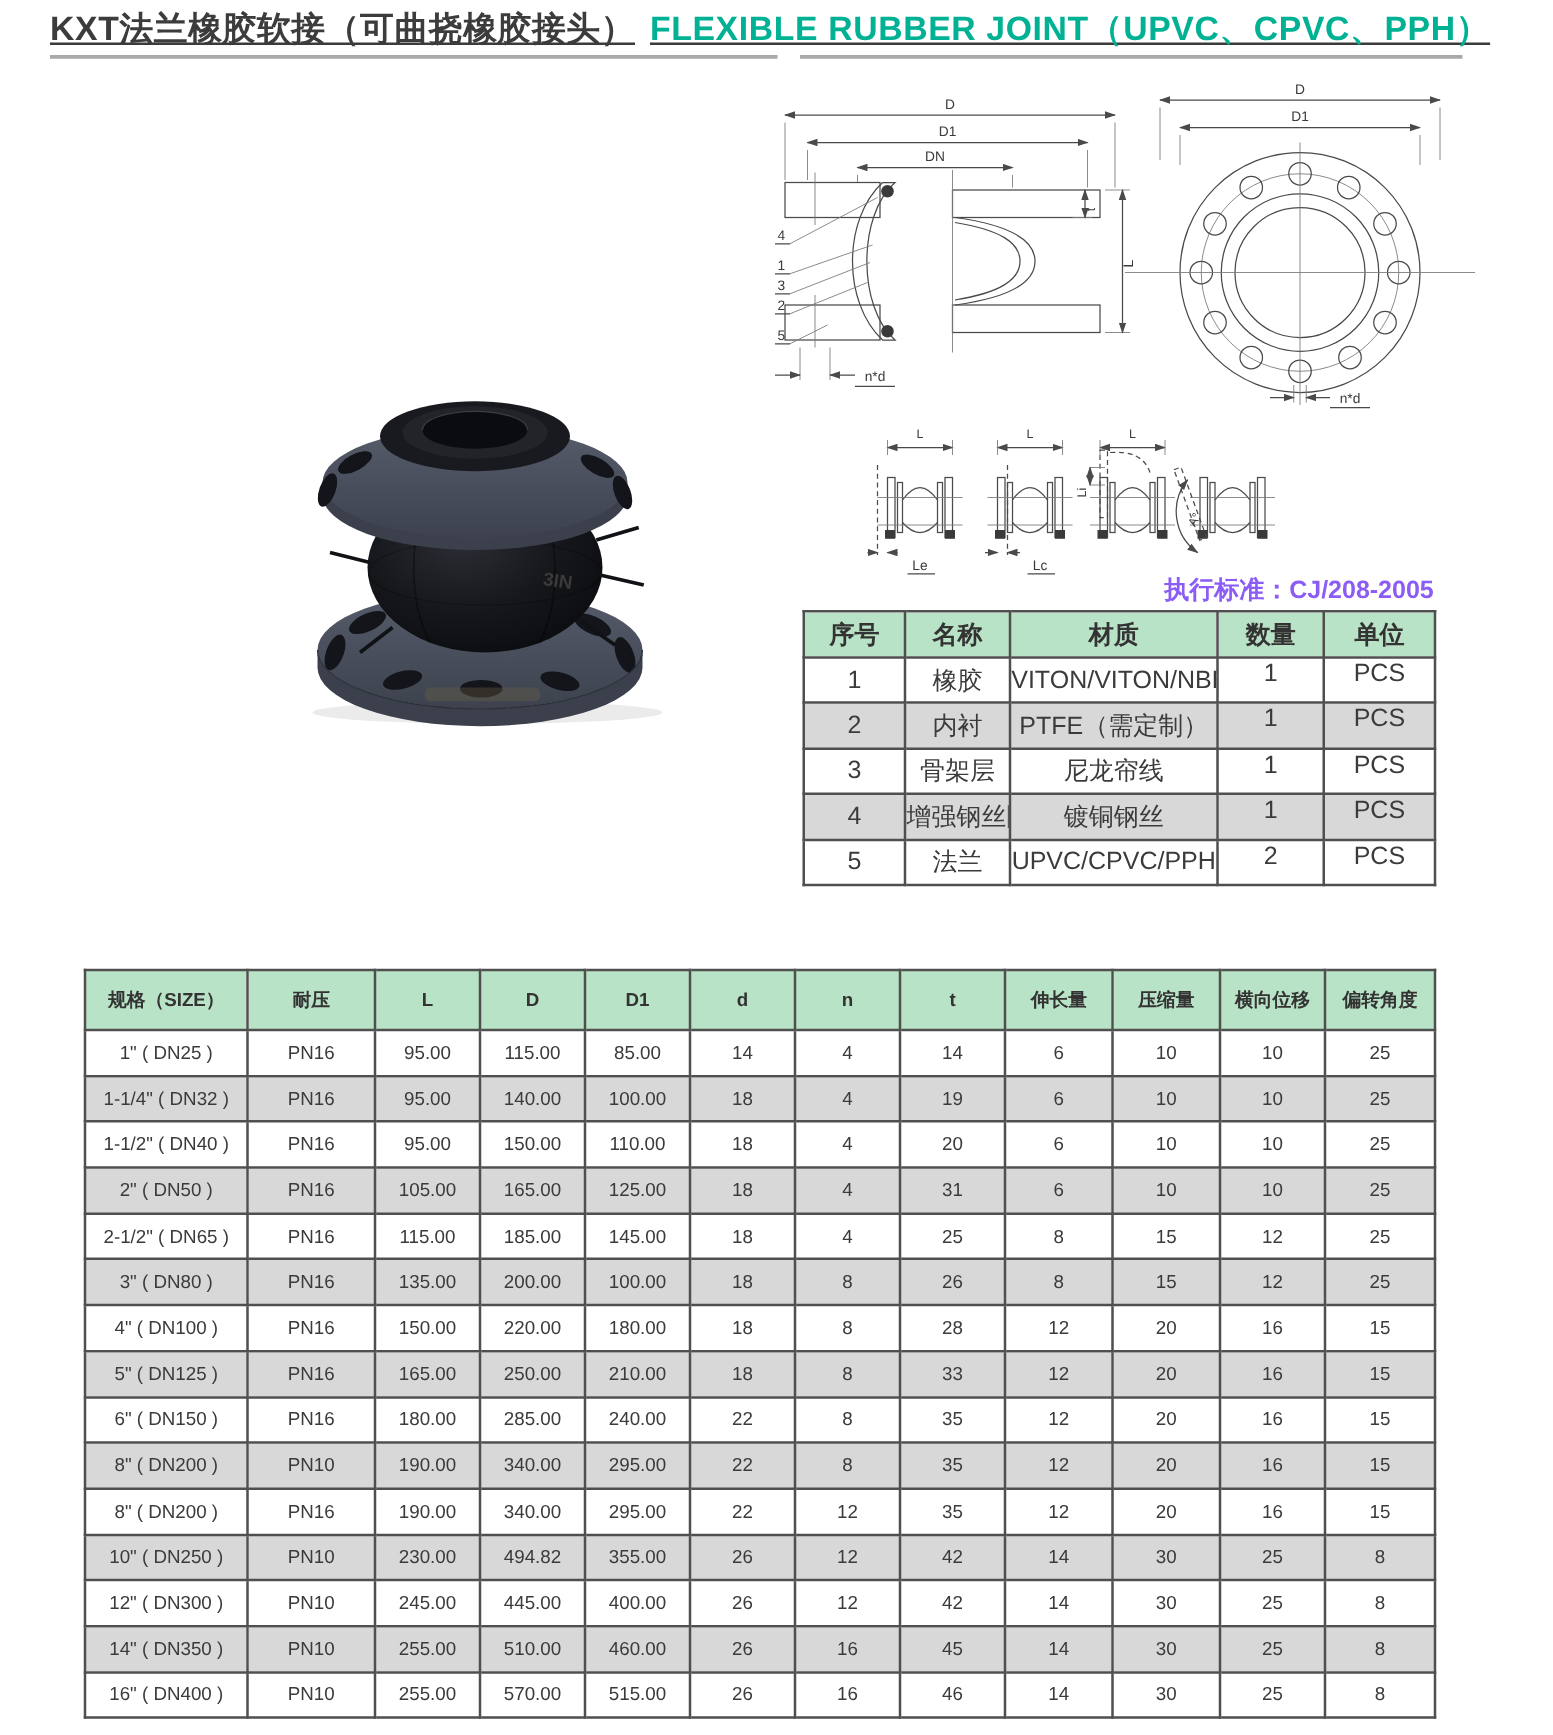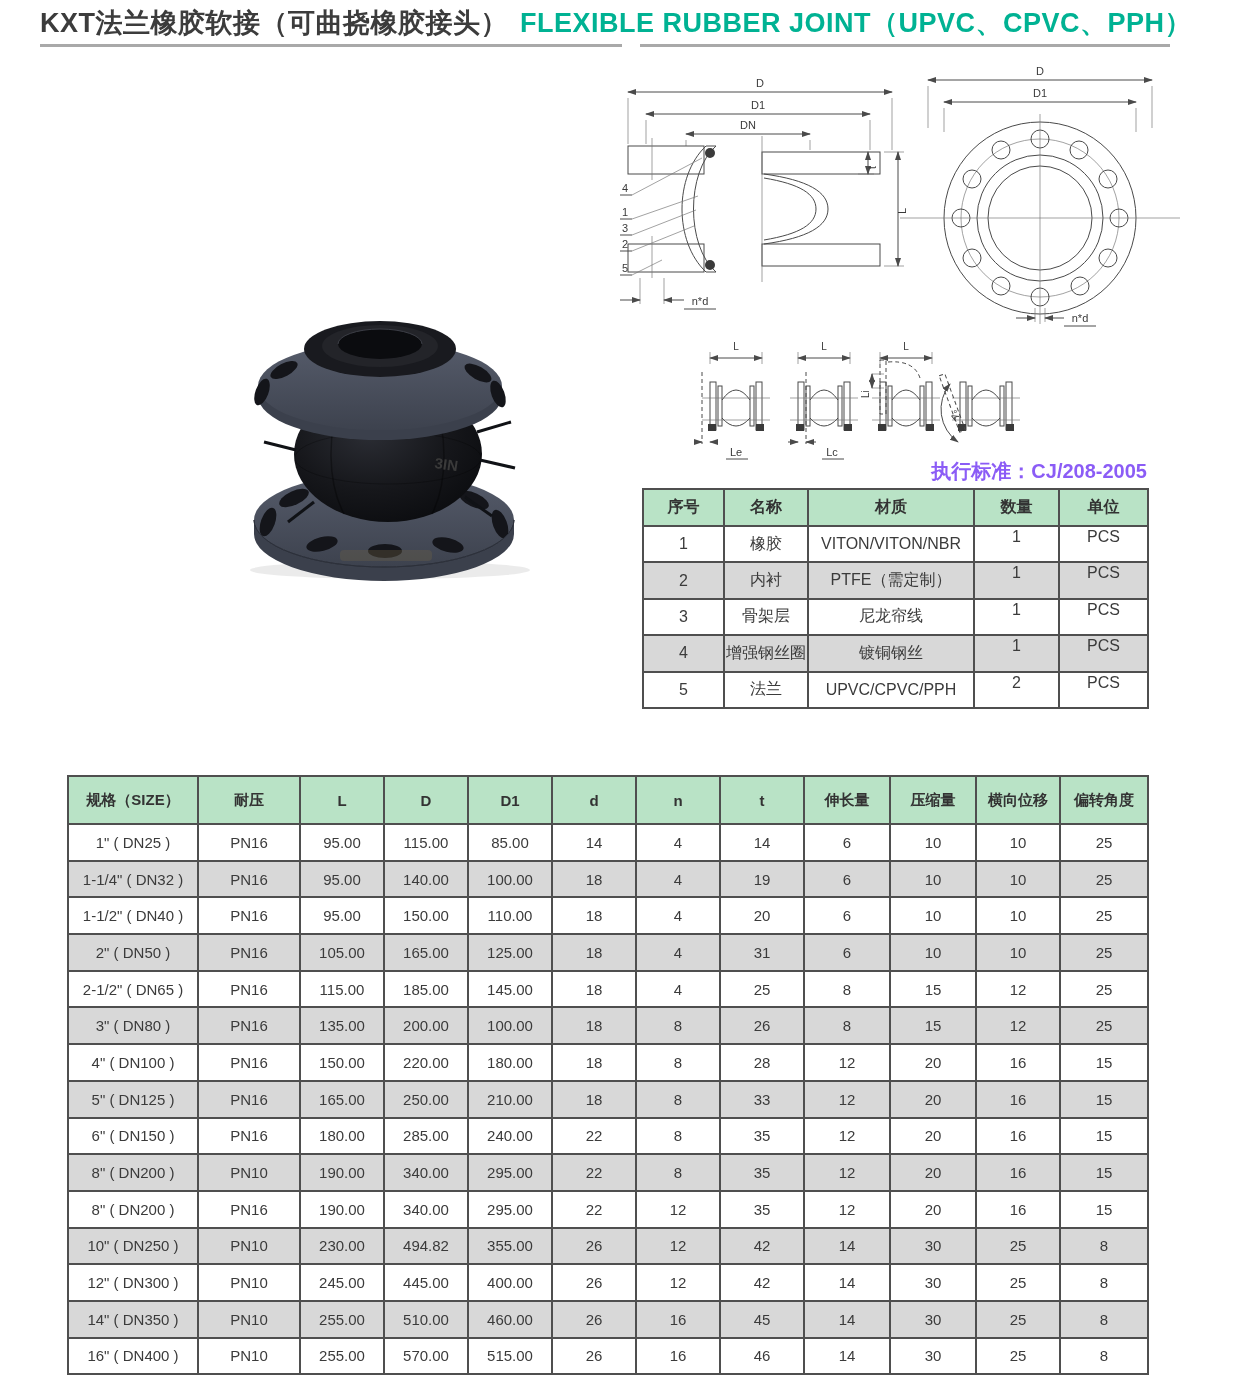--- a/index.html
+++ b/index.html
@@ -4,38 +4,38 @@
 <style>
   html,body{margin:0;padding:0;}
   body{
     width:1242px;height:1388px;background:#ffffff;position:relative;
     font-family:"Liberation Sans","DejaVu Sans",sans-serif;color:#3b3b3b;
     -webkit-font-smoothing:antialiased;
   }
   .abs{position:absolute;}
 
   
-  .title-row{left:40px;top:5px;white-space:nowrap;font-size:27px;font-weight:bold;letter-spacing:.5px;}
+  .title-row{left:40px;top:5px;white-space:nowrap;font-size:27px;font-weight:bold;letter-spacing:.5px;text-decoration:underline;}
   .title-cn{color:#3c3c3c;}
   .title-en{color:#00b293;margin-left:12px;}
   .rule{top:44px;height:3px;background:#a9a9a9;}
   .rule-1{left:40px;width:582px;}
   .rule-2{left:640px;width:530px;}
 
   
   .std-note{left:847px;top:458px;width:300px;text-align:right;font-size:20px;font-weight:600;color:#8b5cf6;}
 
   
   table{border-collapse:collapse;table-layout:fixed;}
   th,td{border:2px solid #4f4f4f;text-align:center;padding:0;overflow:hidden;white-space:nowrap;}
   thead tr{background:#b9e3c6;}
   thead th{font-weight:600;color:#333;}
   tbody tr:nth-child(even){background:#d8d8d8;}
 
-  .parts-table{left:642px;top:488px;width:505px;font-size:16px;}
+  .parts-table{left:642px;top:488px;width:505px;font-size:20px;}
   .parts-table thead tr{height:37px;}
   .parts-table tbody tr{height:36.4px;}
   .parts-table tbody td:nth-child(n+4){vertical-align:top;padding-top:1px;}
 
   .spec-table{left:67px;top:775px;width:1080px;font-size:15px;}
   .spec-table thead tr{height:48px;}
   .spec-table tbody tr{height:36.7px;}
 
   
   .section-view{left:612px;top:74px;}

